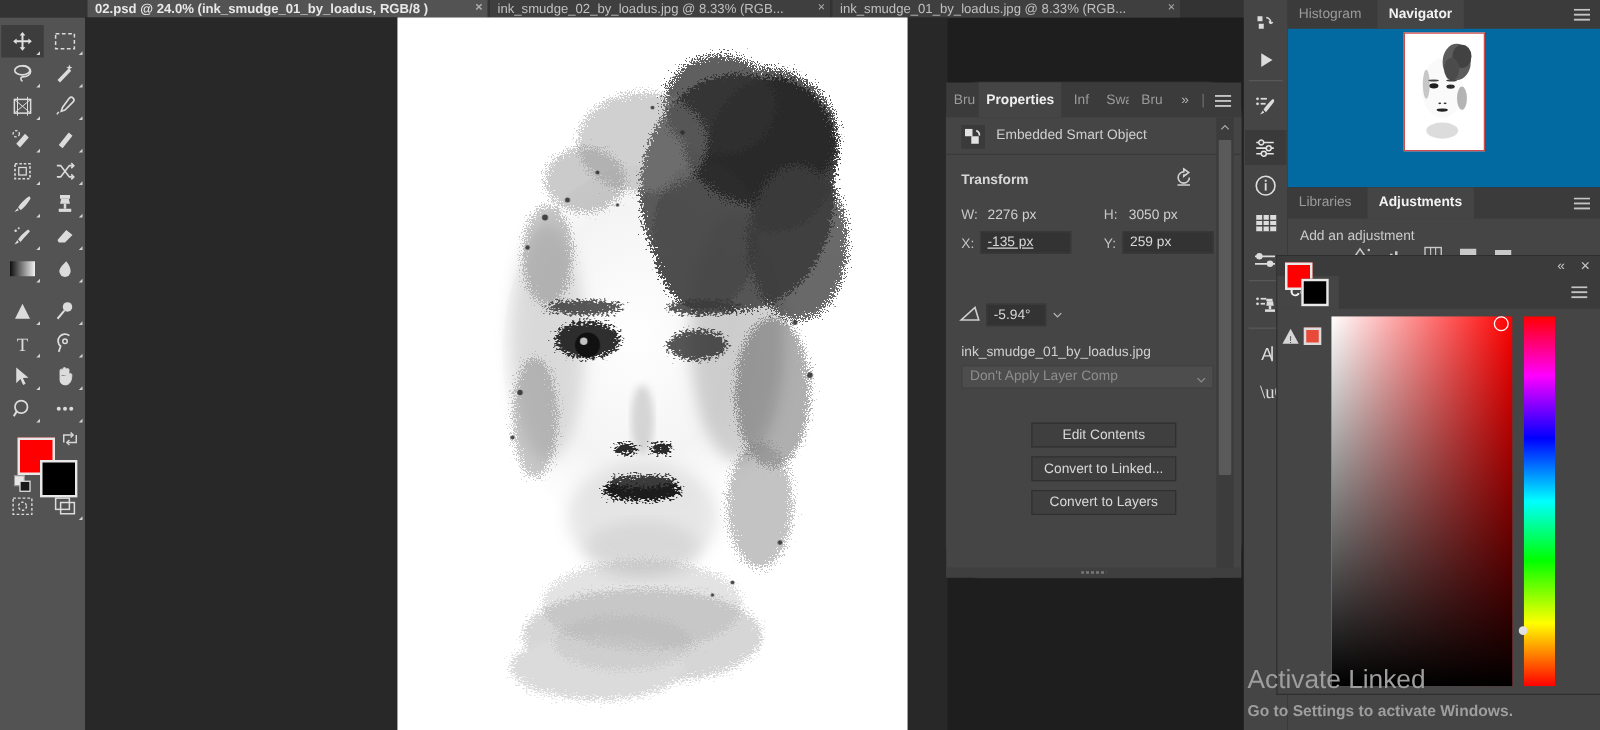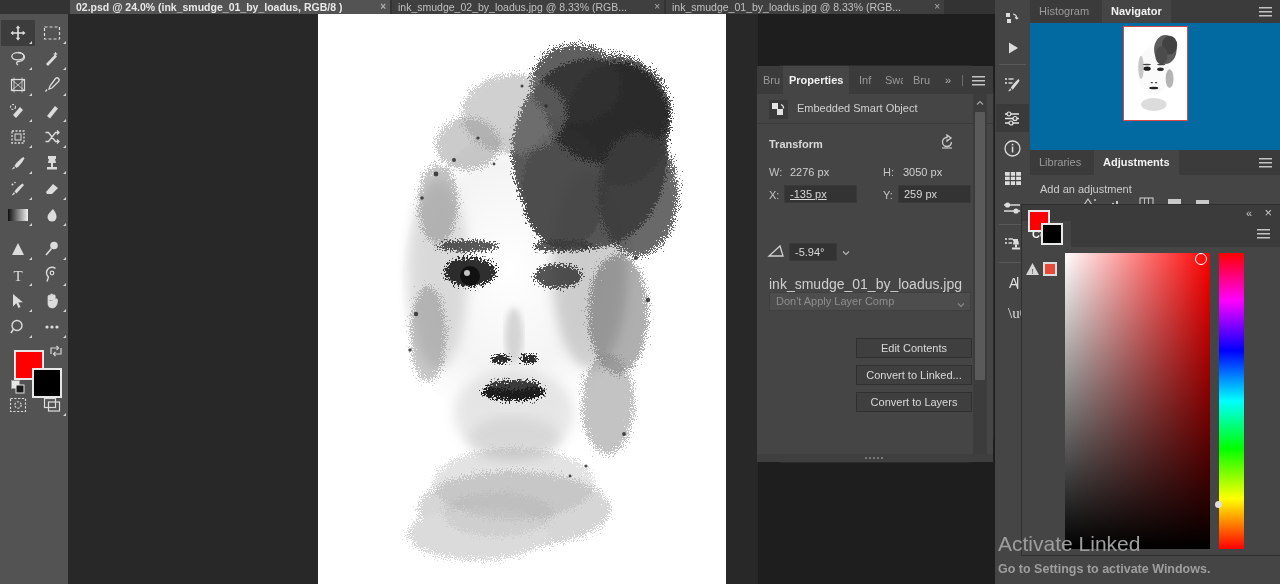--- a/index.html
+++ b/index.html
@@ -55,27 +55,27 @@
   .secTitle{ position:absolute; left:12px; top:44px; font-size:11px; font-weight:bold; color:#d8d8d8; }
   #resetBtn{ position:absolute; left:182px; top:40px; width:16px; height:16px; }
 
   .lab{ position:absolute; font-size:11px; color:#c4c4c4; }
   .fieldRO{ position:absolute; font-size:11px; color:#d0d0d0; }
   .field{ position:absolute; height:18px; background:#333333; border:1px solid #3a3a3a;
           font-size:11px; color:#d8d8d8; line-height:16px; padding:0 5px; }
   .angleIcon{ position:absolute; left:10px; top:150px; width:18px; height:14px; }
   .caret{ position:absolute; width:8px; height:8px; }
 
-  #fileName{ position:absolute; left:12px; top:182px; font-size:14px; color:#cfcfcf; }
+  #fileName{ position:absolute; left:12px; top:182px; font-size:11px; color:#cfcfcf; }
   #layerComp{ position:absolute; left:12px; top:198px; width:202px; height:19px;
               background:#4d4d4d; border:1px solid #3f3f3f; color:#8e8e8e; font-size:11px;
               line-height:17px; padding:0 6px; }
   .pbtn{ position:absolute; left:68px; width:116px; height:20px; background:#3f3f3f;
          border:1px solid #303030; color:#d9d9d9; font-size:11px; line-height:18px;
-         text-align:center;margin-left:31px; }
+         text-align:center; }
 
   #propsScroll{ position:absolute; left:216px; top:28px; width:14px; height:368px; background:#3c3c3c; }
   #propsThumb{ position:absolute; left:2px; top:18px; width:10px; height:268px; background:#5a5a5a; border-radius:1px; }
   .scrArrow{ position:absolute; left:3px; width:8px; height:8px; }
   #propsGrip{ position:absolute; left:0; top:388px; width:236px; height:8px; background:#3f3f3f; }
   #propsGrip i{ position:absolute; left:108px; top:3px; width:20px; height:2px;
                 background:repeating-linear-gradient(90deg,#777 0 2px,transparent 2px 4px); }
 
   
   #dock{ left:995px; top:0; width:35px; height:584px; background:#454545; }

